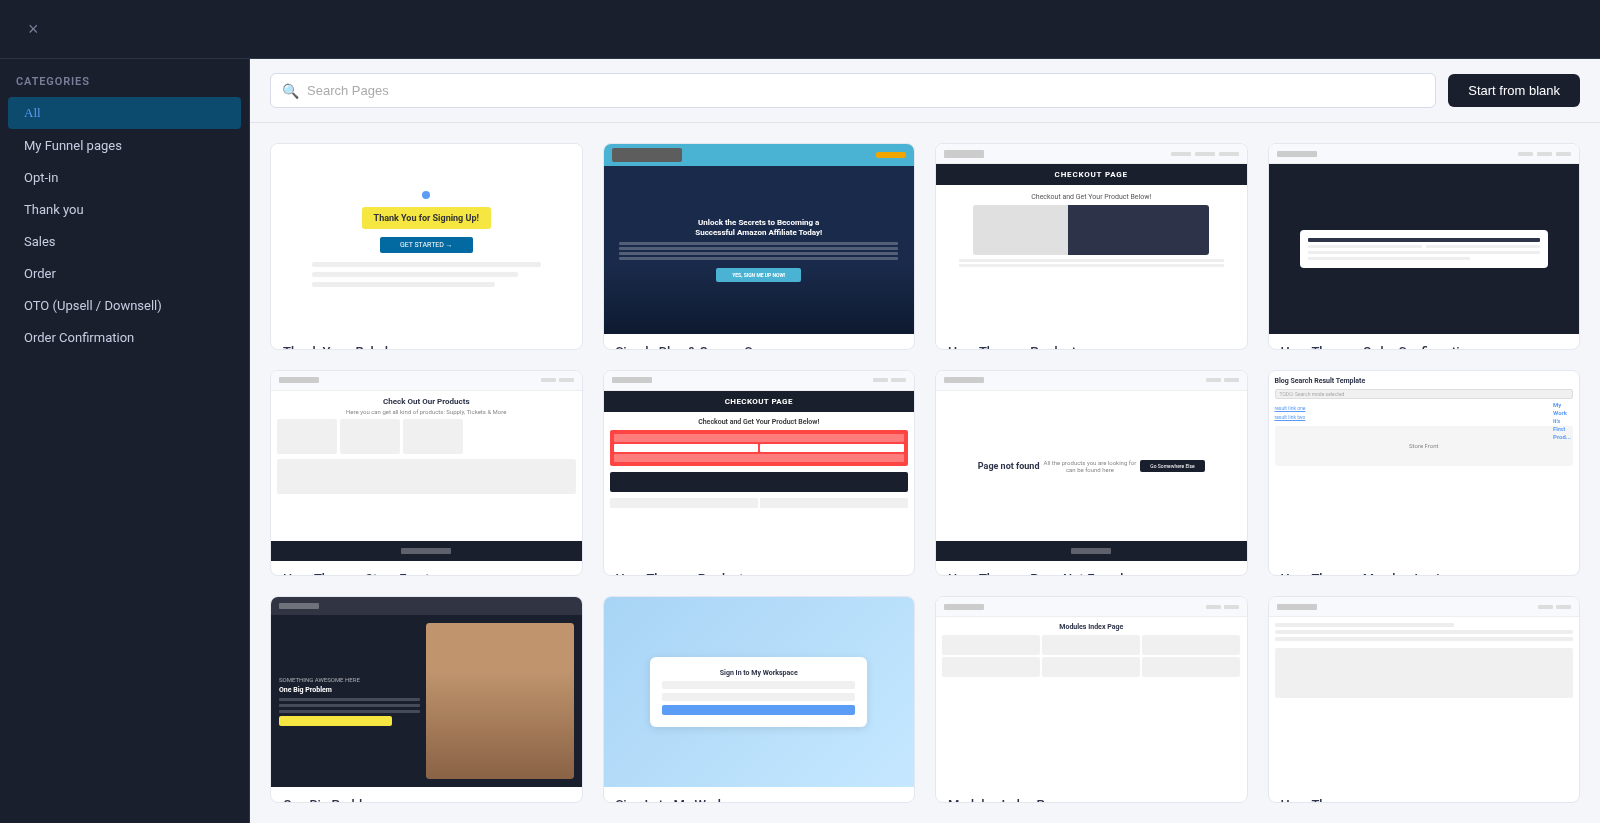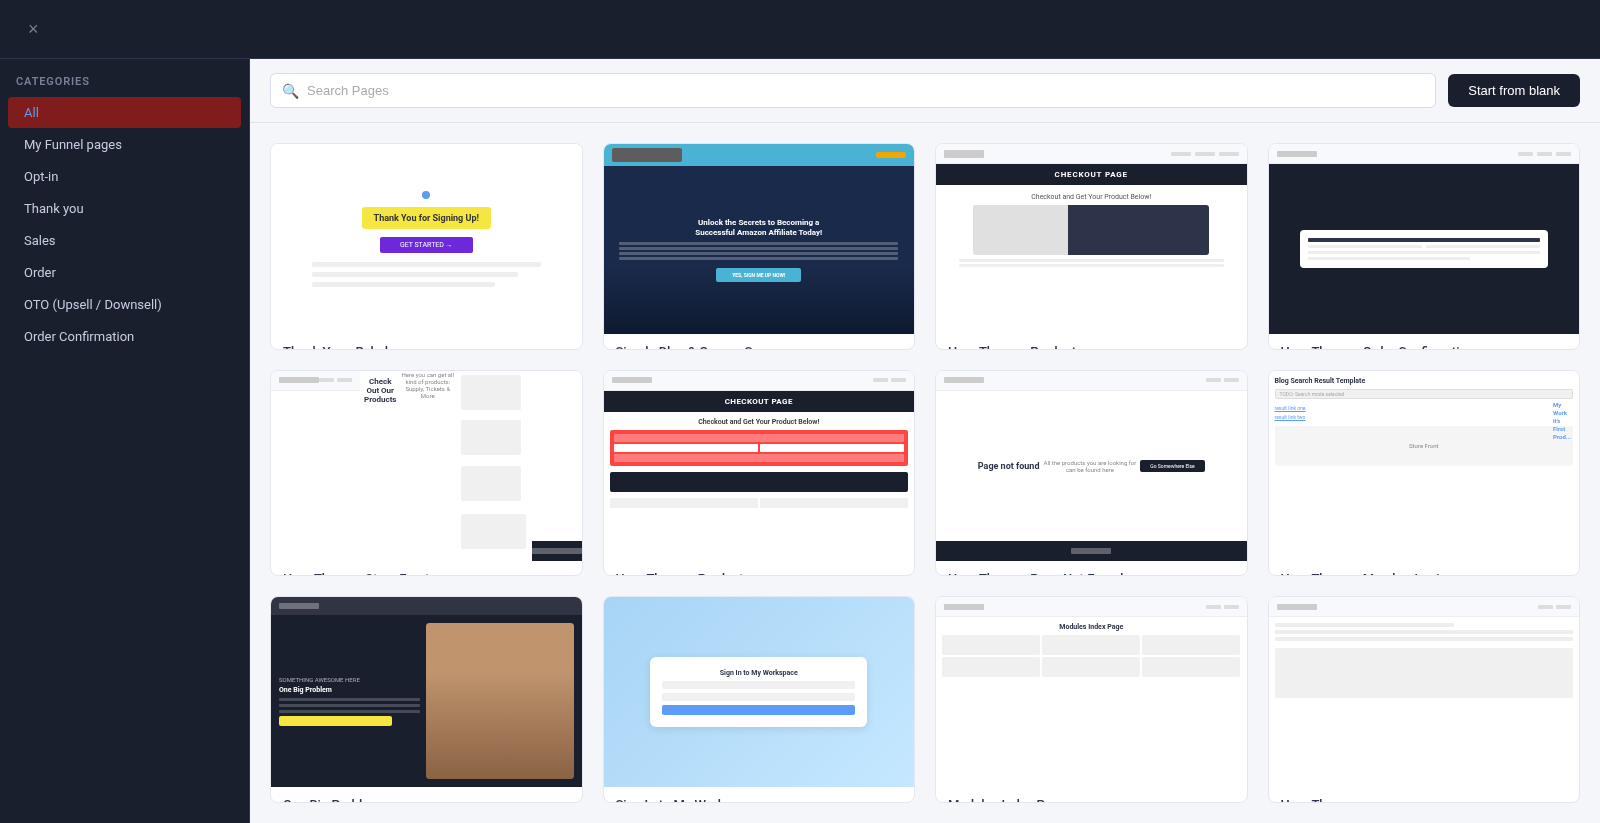--- a/index.html
+++ b/index.html
@@ -66,22 +66,23 @@
     .sidebar-item {
       padding: 8px 16px;
       font-size: 13px;
       color: #c8cce0;
       cursor: pointer;
       border-radius: 4px;
       margin: 1px 8px;
     }
 
     .sidebar-item.active {
-      background: #7f1d1d;
+      background: #0c4a6e;
       color: #5b9cf6;
+      font-family: Liberation Serif, serif;
     }
 
     .main-content {
       flex: 1;
       display: flex;
       flex-direction: column;
       overflow: hidden;
       background: #f5f6fa;
     }
 
@@ -193,21 +194,21 @@
       background: #f5e642;
       color: #333;
       font-size: 9px;
       font-weight: 700;
       padding: 6px 12px;
       border-radius: 3px;
       text-align: center;
     }
 
     .rebel-btn {
-      background: #6d28d9;
+      background: #0369a1;
       color: #fff;
       font-size: 7px;
       padding: 4px 20px;
       border-radius: 2px;
     }
 
     .rebel-line {
       height: 5px;
       background: #eee;
       border-radius: 2px;
@@ -364,20 +365,21 @@
       gap: 3px;
     }
     .order-conf-line { height: 4px; background: #eee; border-radius: 1px; }
     .order-conf-line.dark { background: #2d3348; }
 
     
     .thumb-store {
       height: 100%;
       background: #fff;
       display: flex;
+      flex-direction: column;
     }
     .store-nav {
       height: 20px;
       background: #f8f9fc;
       border-bottom: 1px solid #eee;
       display: flex; align-items: center;
       justify-content: space-between;
       padding: 0 8px;
     }
     .store-hero-text {

